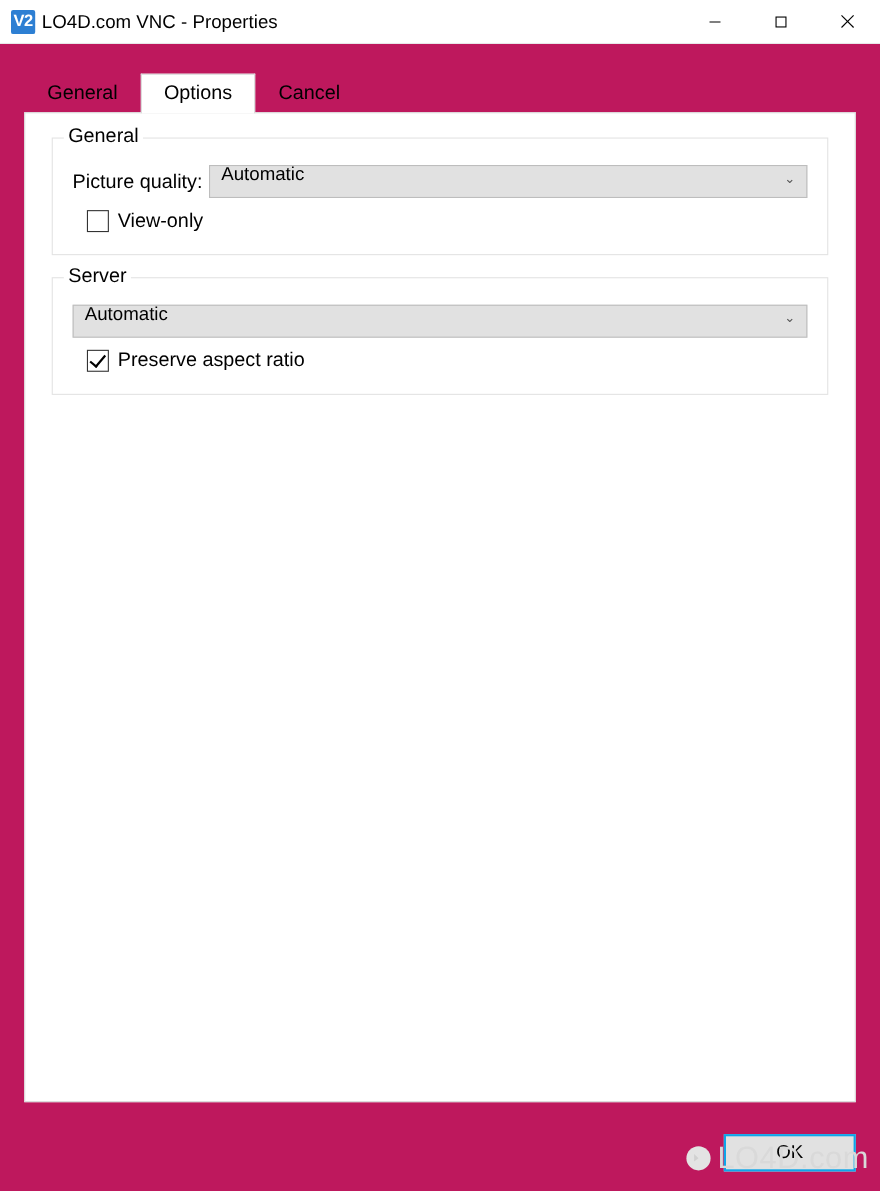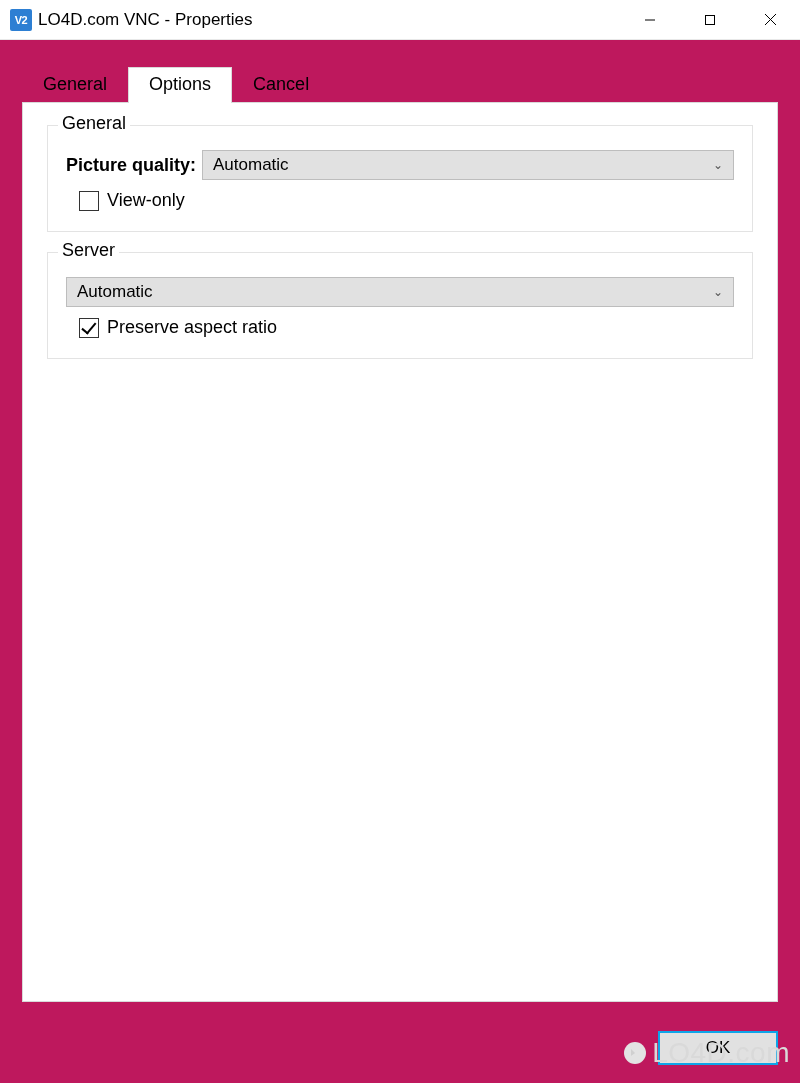--- a/index.html
+++ b/index.html
@@ -23,21 +23,21 @@
     border-bottom: 1px solid #e8e8e8;
     background: #fff;
   }
   .titlebar .app-icon {
     width: 22px;
     height: 22px;
     margin-left: 10px;
     margin-right: 6px;
     background: #2d7fd3;
     color: #fff;
-    font-size: 11px;
+    font-size: 15px;
     font-weight: 600;
     display: flex;
     align-items: center;
     justify-content: center;
     border-radius: 2px;
     letter-spacing: -0.5px;
   }
   .titlebar .title {
     flex: 1;
     font-size: 17px;
@@ -119,31 +119,30 @@
 
   .row {
     display: flex;
     align-items: center;
     margin: 6px 0;
   }
   .row .lbl {
     font-size: 18px;
     margin-right: 6px;
     white-space: nowrap;
-    font-weight: bold;
   }
 
   .select {
     flex: 1;
     height: 30px;
     background: #e1e1e1;
     border: 1px solid #bdbdbd;
     display: flex;
-    align-items: center;
-    padding: 0 10px;
+    align-items: flex-end;
+    padding: 10px 10px;
     justify-content: space-between;
     font-size: 17px;
   }
   .select .chev {
     font-size: 12px;
     color: #555;
   }
 
   .checkbox-row {
     display: flex;

